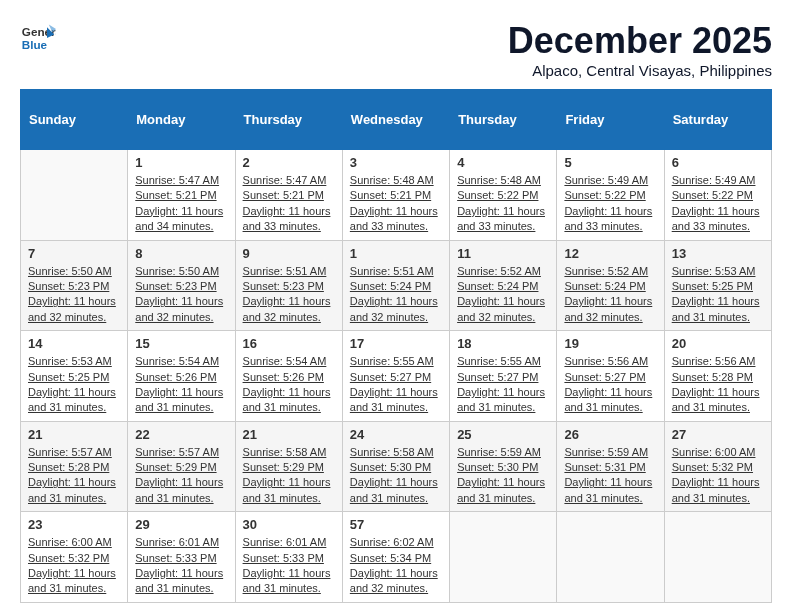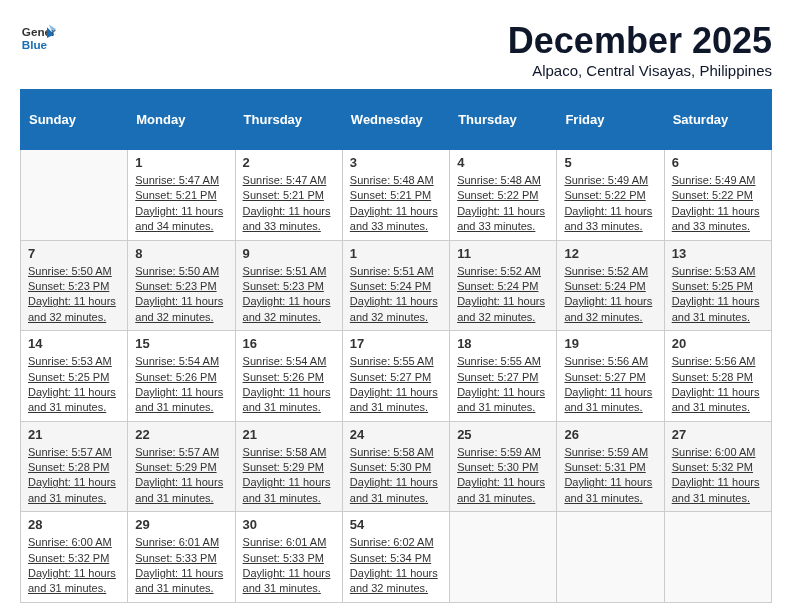--- a/index.html
+++ b/index.html
@@ -224,33 +224,33 @@
           <span class="day-number">26</span>
           <div class="day-info">Sunrise: 5:59 AM<br>Sunset: 5:31 PM<br>Daylight: 11 hours<br>and 31 minutes.</div>
         </td>
         <td class="row-shade">
           <span class="day-number">27</span>
           <div class="day-info">Sunrise: 6:00 AM<br>Sunset: 5:32 PM<br>Daylight: 11 hours<br>and 31 minutes.</div>
         </td>
       </tr>
       <tr>
         <td class="row-white">
-          <span class="day-number">28</span>
+          <span class="day-number">23</span>
           <div class="day-info">Sunrise: 6:00 AM<br>Sunset: 5:32 PM<br>Daylight: 11 hours<br>and 31 minutes.</div>
         </td>
         <td class="row-white">
           <span class="day-number">29</span>
           <div class="day-info">Sunrise: 6:01 AM<br>Sunset: 5:33 PM<br>Daylight: 11 hours<br>and 31 minutes.</div>
         </td>
         <td class="row-white">
           <span class="day-number">30</span>
           <div class="day-info">Sunrise: 6:01 AM<br>Sunset: 5:33 PM<br>Daylight: 11 hours<br>and 31 minutes.</div>
         </td>
         <td class="row-white">
-          <span class="day-number">54</span>
+          <span class="day-number">57</span>
           <div class="day-info">Sunrise: 6:02 AM<br>Sunset: 5:34 PM<br>Daylight: 11 hours<br>and 32 minutes.</div>
         </td>
         <td class="empty-cell"></td>
         <td class="empty-cell"></td>
         <td class="empty-cell"></td>
       </tr>
     </tbody>
 </table>
 
 </body></html>

